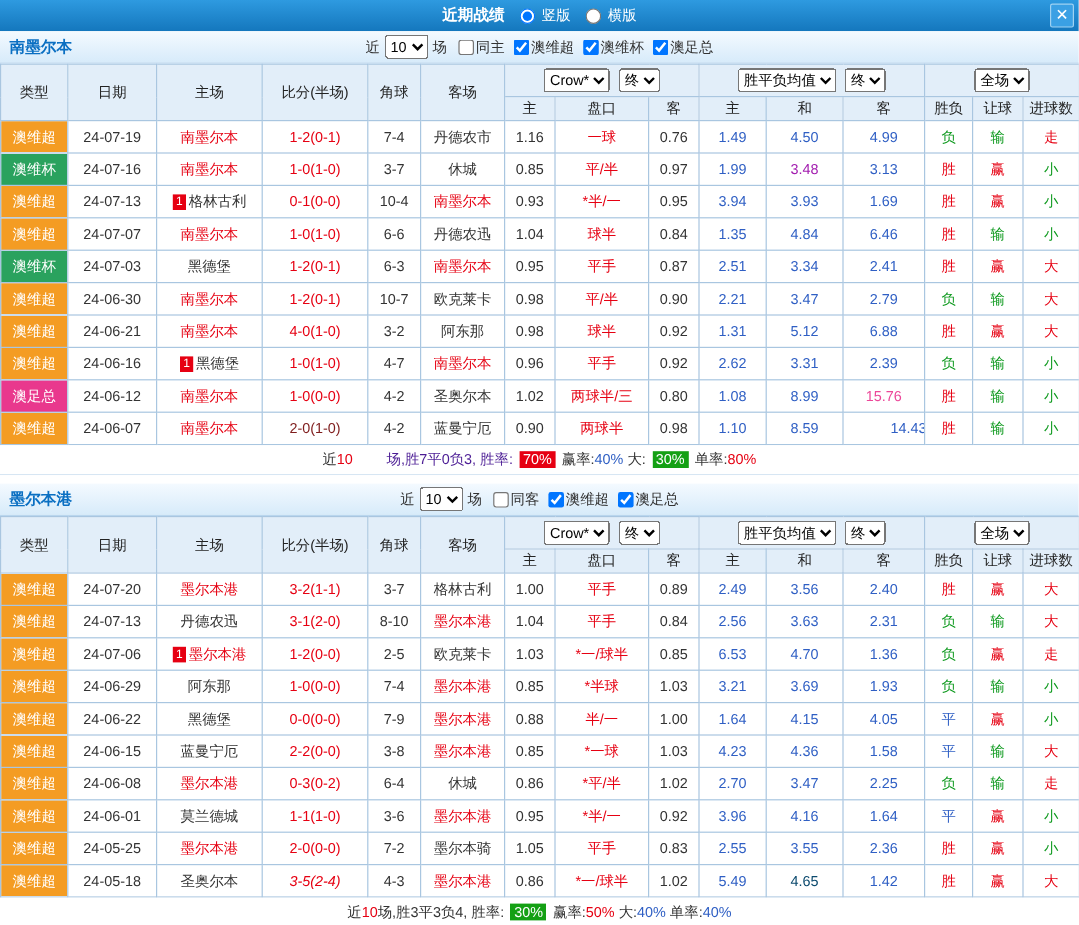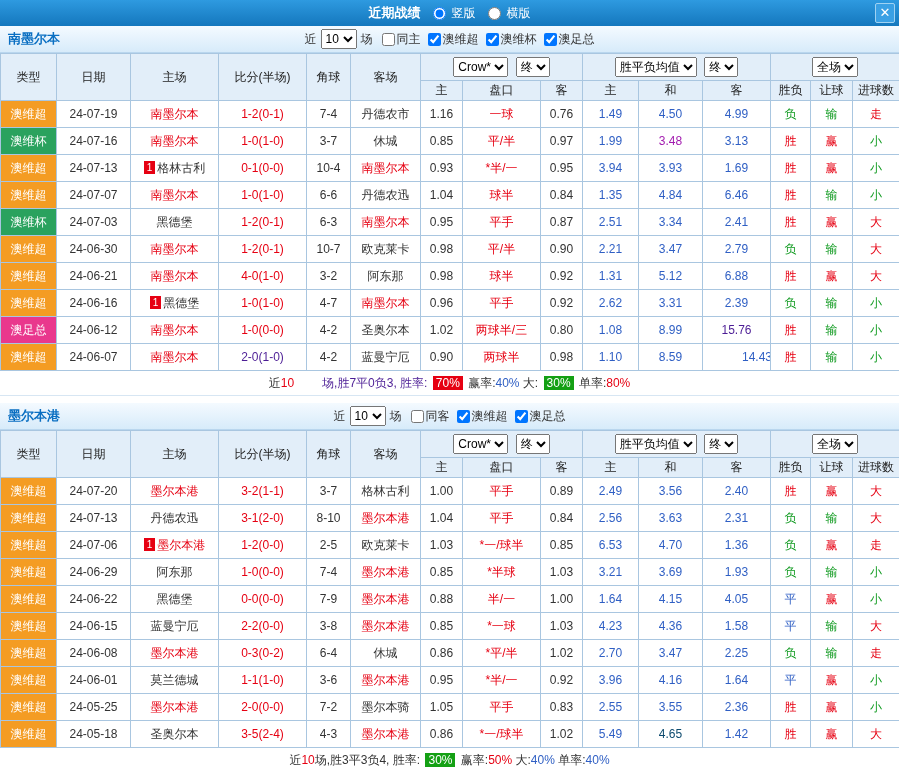--- a/index.html
+++ b/index.html
@@ -295,30 +295,30 @@
             <td>24-06-12</td>
             <td><span style="color: rgb(230, 0, 18);">南墨尔本</span></td>
             <td style="color: rgb(230, 0, 18);">1-0(0-0)</td>
             <td>4-2</td>
             <td><span style="color: rgb(51, 51, 51);">圣奥尔本</span></td>
             <td>1.02</td>
             <td style="color: rgb(230, 0, 18);">两球半/三</td>
             <td>0.80</td>
             <td style="color: rgb(47, 95, 196);">1.08</td>
             <td style="color: rgb(47, 95, 196);">8.99</td>
-            <td style="color: #4c1d95; text-align: center;">15.76</td>
+            <td style="color: #ec4899; text-align: center;">15.76</td>
             <td style="color: rgb(230, 0, 18);">胜</td>
             <td style="color: rgb(15, 154, 31);">输</td>
             <td style="color: rgb(15, 154, 31);">小</td>
           </tr>
           <tr>
             <td class="league" style="background: rgb(244, 156, 35); color: rgb(255, 255, 255);">澳维超</td>
             <td>24-06-07</td>
             <td><span style="color: rgb(230, 0, 18);">南墨尔本</span></td>
-            <td style="color: #4c1d95; margin-left: 20px;">2-0(1-0)</td>
+            <td style="color: #7f1d1d; margin-left: 20px;">2-0(1-0)</td>
             <td>4-2</td>
             <td><span style="color: rgb(51, 51, 51);">蓝曼宁厄</span></td>
             <td>0.90</td>
             <td style="color: rgb(230, 0, 18); text-align: center;">两球半</td>
             <td>0.98</td>
             <td style="color: rgb(47, 95, 196);">1.10</td>
             <td style="color: rgb(47, 95, 196);">8.59</td>
             <td style="color: rgb(47, 95, 196); padding-left: 39px;">14.43</td>
             <td style="color: rgb(230, 0, 18);">胜</td>
             <td style="color: rgb(15, 154, 31);">输</td>
@@ -555,21 +555,21 @@
             <td style="color: rgb(47, 95, 196);">3.55</td>
             <td style="color: rgb(47, 95, 196);">2.36</td>
             <td style="color: rgb(230, 0, 18);">胜</td>
             <td style="color: rgb(230, 0, 18);">赢</td>
             <td style="color: rgb(15, 154, 31);">小</td>
           </tr>
           <tr>
             <td class="league" style="background: rgb(244, 156, 35); color: rgb(255, 255, 255);">澳维超</td>
             <td>24-05-18</td>
             <td><span style="color: rgb(51, 51, 51);">圣奥尔本</span></td>
-            <td style="color: rgb(230, 0, 18);">3-5(2-4)</td>
+            <td style="color: rgb(230, 0, 18); font-style: italic;">3-5(2-4)</td>
             <td>4-3</td>
             <td><span style="color: rgb(230, 0, 18);">墨尔本港</span></td>
             <td>0.86</td>
             <td style="color: rgb(230, 0, 18);">*一/球半</td>
             <td>1.02</td>
             <td style="color: rgb(47, 95, 196);">5.49</td>
             <td style="color: #0c4a6e;">4.65</td>
             <td style="color: rgb(47, 95, 196);">1.42</td>
             <td style="color: rgb(230, 0, 18);">胜</td>
             <td style="color: rgb(230, 0, 18);">赢</td>

